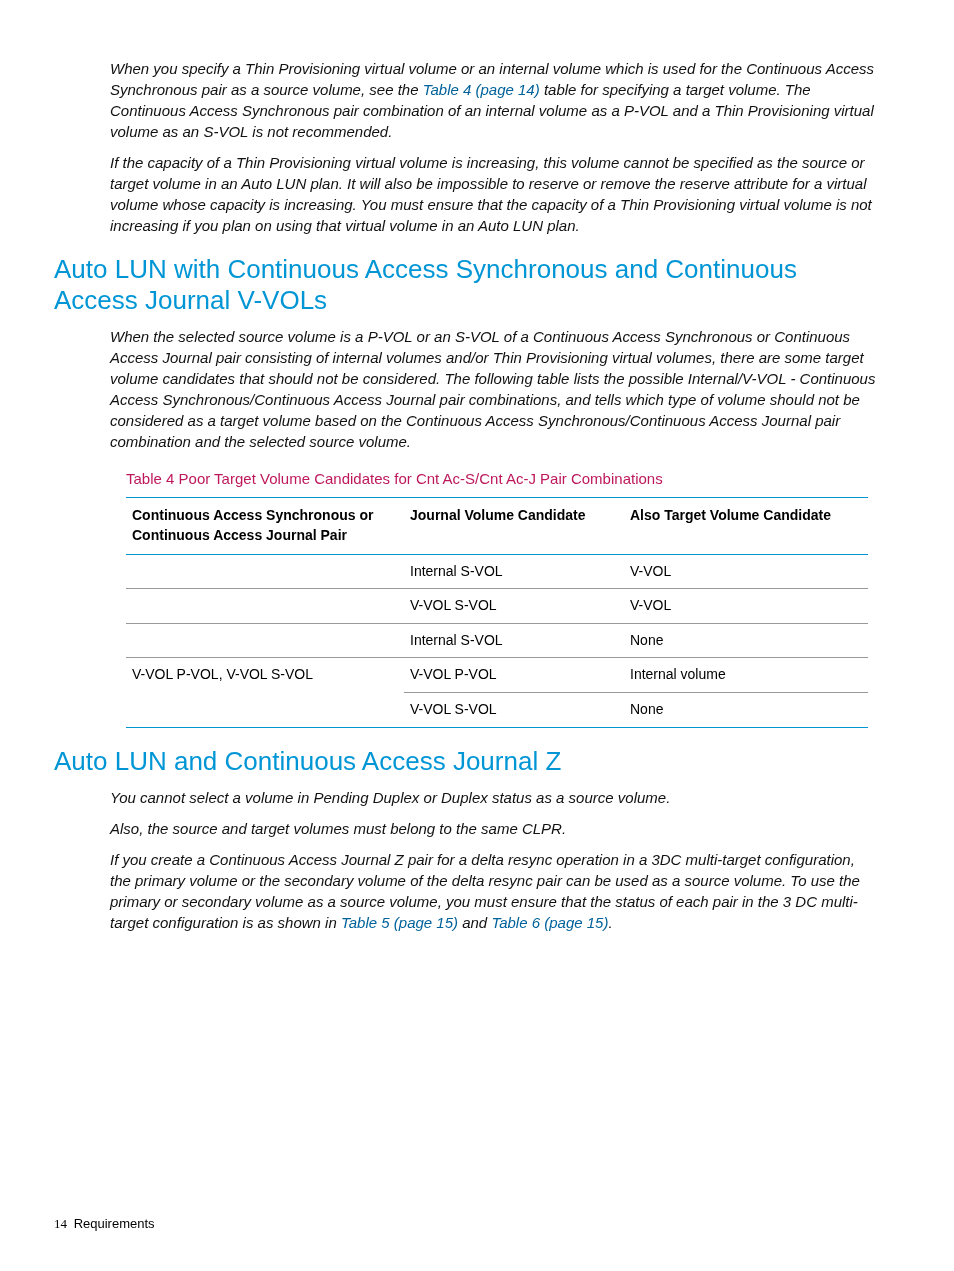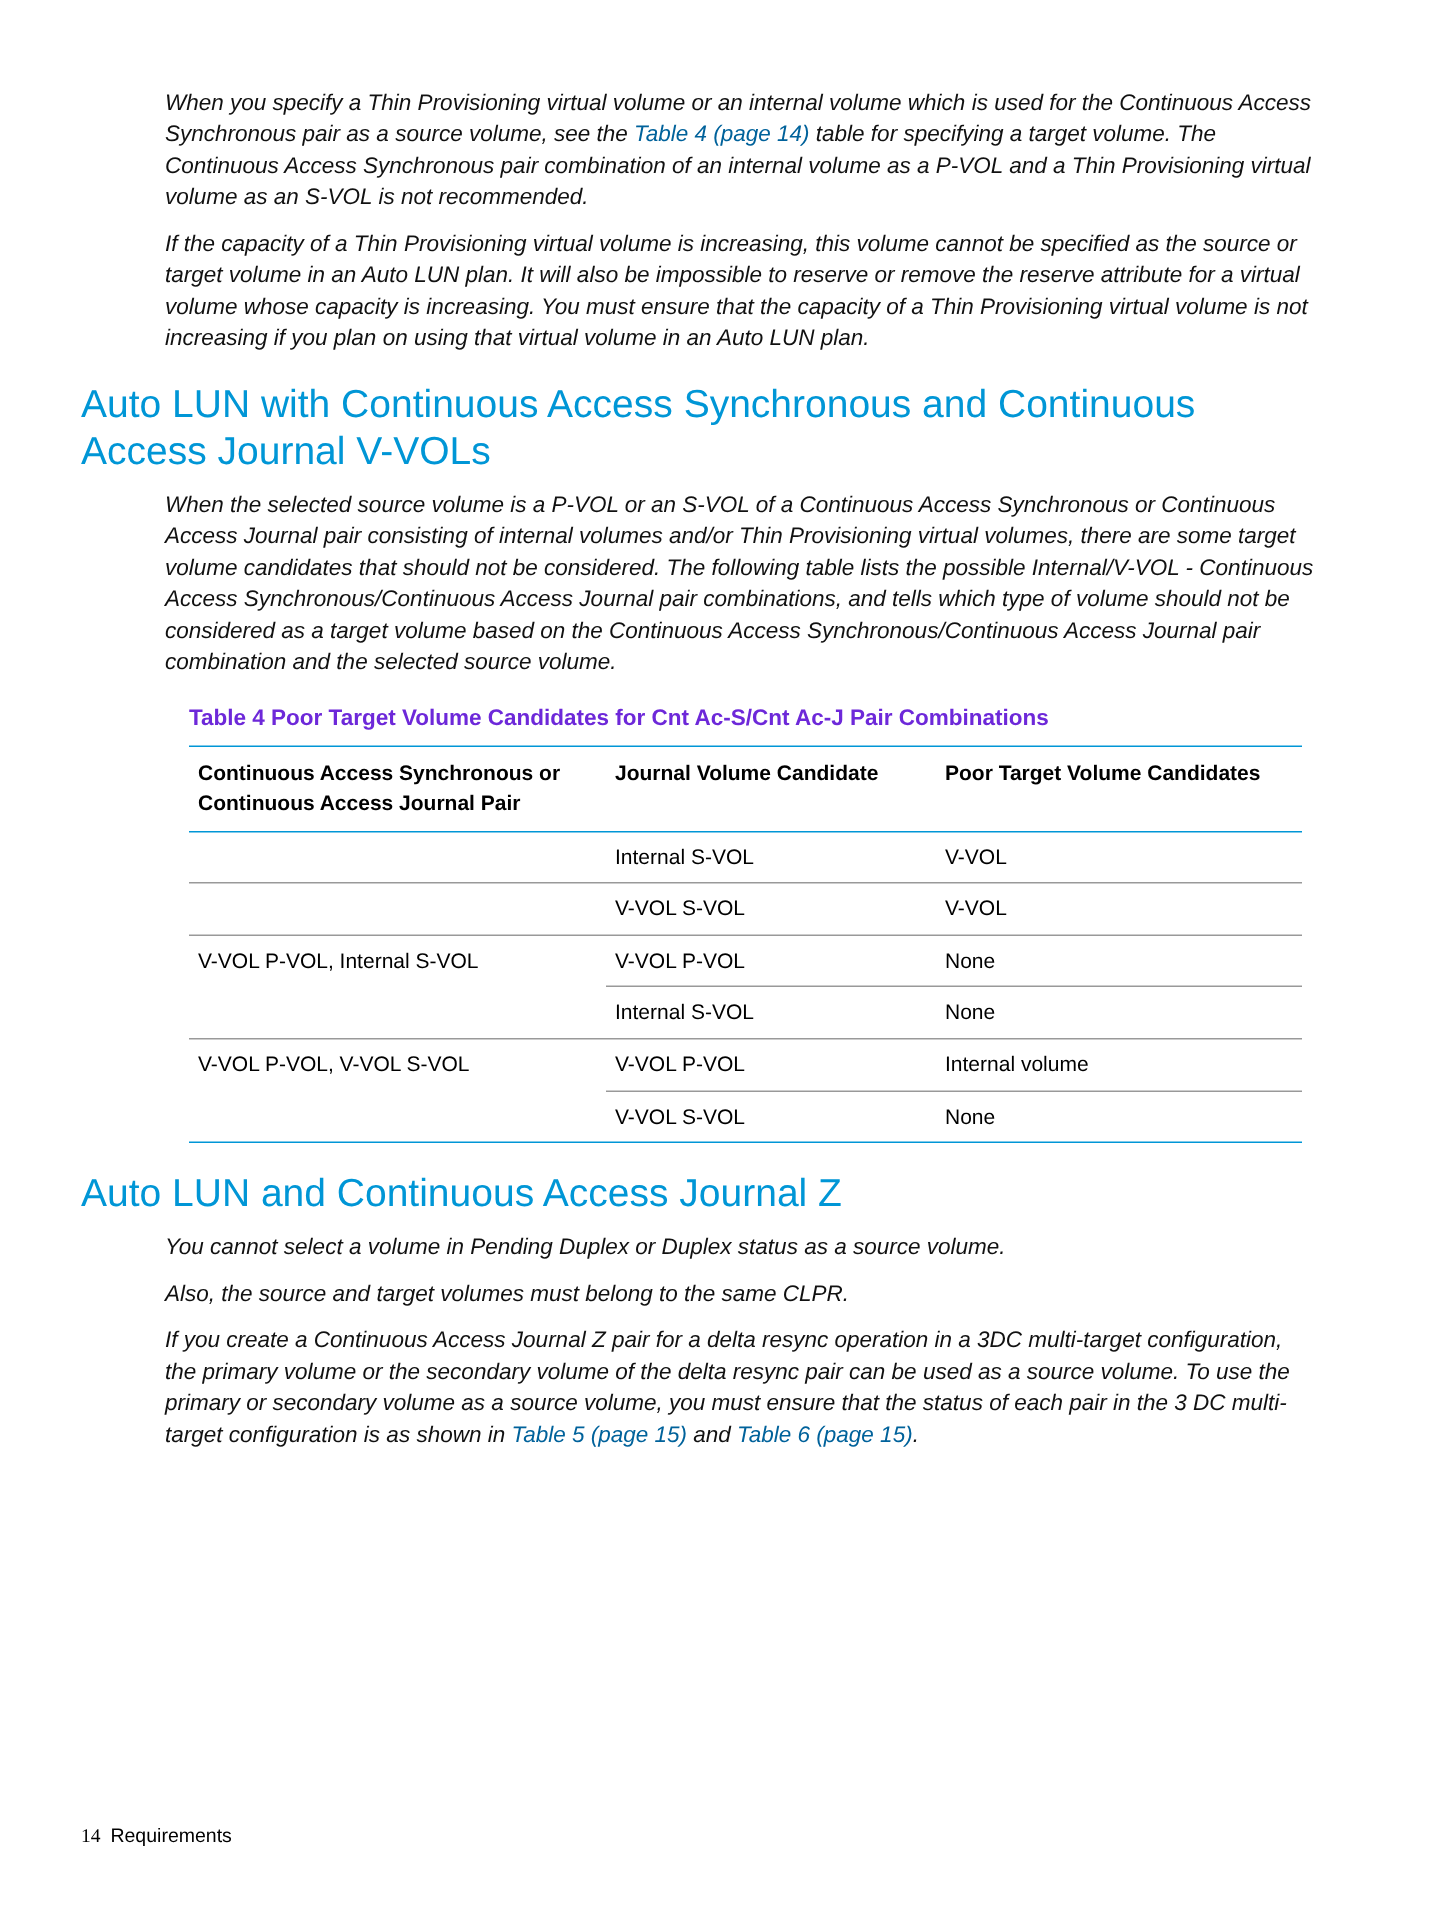--- a/index.html
+++ b/index.html
@@ -27,22 +27,22 @@
     h2.section-heading {
       color: #0096d6;
       font-weight: 300;
       font-size: 26px;
       line-height: 1.2;
       margin-top: 18px;
       margin-bottom: 10px;
       margin-left: -24px;
     }
     .table-caption {
-      color: #6d28d9;
-      font-weight: bold;
+      color: #be185d;
+      font-weight: normal;
       font-size: 15px;
       margin-left: 48px;
       margin-top: 16px;
       margin-bottom: 8px;
     }
     table.data-table {
       margin-left: 48px;
       border-collapse: collapse;
       width: 742px;
       font-size: 14px;
@@ -93,38 +93,33 @@
 
 <p class="body-para">When the selected source volume is a P-VOL or an S-VOL of a Continuous Access Synchronous or Continuous Access Journal pair consisting of internal volumes and/or Thin Provisioning virtual volumes, there are some target volume candidates that should not be considered. The following table lists the possible Internal/V-VOL - Continuous Access Synchronous/Continuous Access Journal pair combinations, and tells which type of volume should not be considered as a target volume based on the Continuous Access Synchronous/Continuous Access Journal pair combination and the selected source volume.</p>
 
 <p class="table-caption">Table 4 Poor Target Volume Candidates for Cnt Ac-S/Cnt Ac-J Pair Combinations</p>
 
 <table class="data-table">
   <thead>
     <tr>
       <th class="col1">Continuous Access Synchronous or Continuous Access Journal Pair</th>
       <th class="col2">Journal Volume Candidate</th>
-      <th class="col3">Poor Target Volume Candidates</th>
+      <th class="col3">Also Target Volume Candidate</th>
     </tr>
   </thead>
   <tbody id="table-body">
       <tr>
         <td class="col1"></td>
         <td class="col2">Internal S-VOL</td>
         <td class="col3">V-VOL</td>
       </tr>
       <tr>
         <td class="col1"></td>
         <td class="col2">V-VOL S-VOL</td>
         <td class="col3">V-VOL</td>
-      </tr>
-      <tr>
-        <td class="col1" style="border-bottom: none;">V-VOL P-VOL, Internal S-VOL</td>
-        <td class="col2">V-VOL P-VOL</td>
-        <td class="col3">None</td>
       </tr>
       <tr>
         <td class="col1"></td>
         <td class="col2">Internal S-VOL</td>
         <td class="col3">None</td>
       </tr>
       <tr>
         <td class="col1" style="border-bottom: none; margin-left: 46px;">V-VOL P-VOL, V-VOL S-VOL</td>
         <td class="col2">V-VOL P-VOL</td>
         <td class="col3">Internal volume</td>

